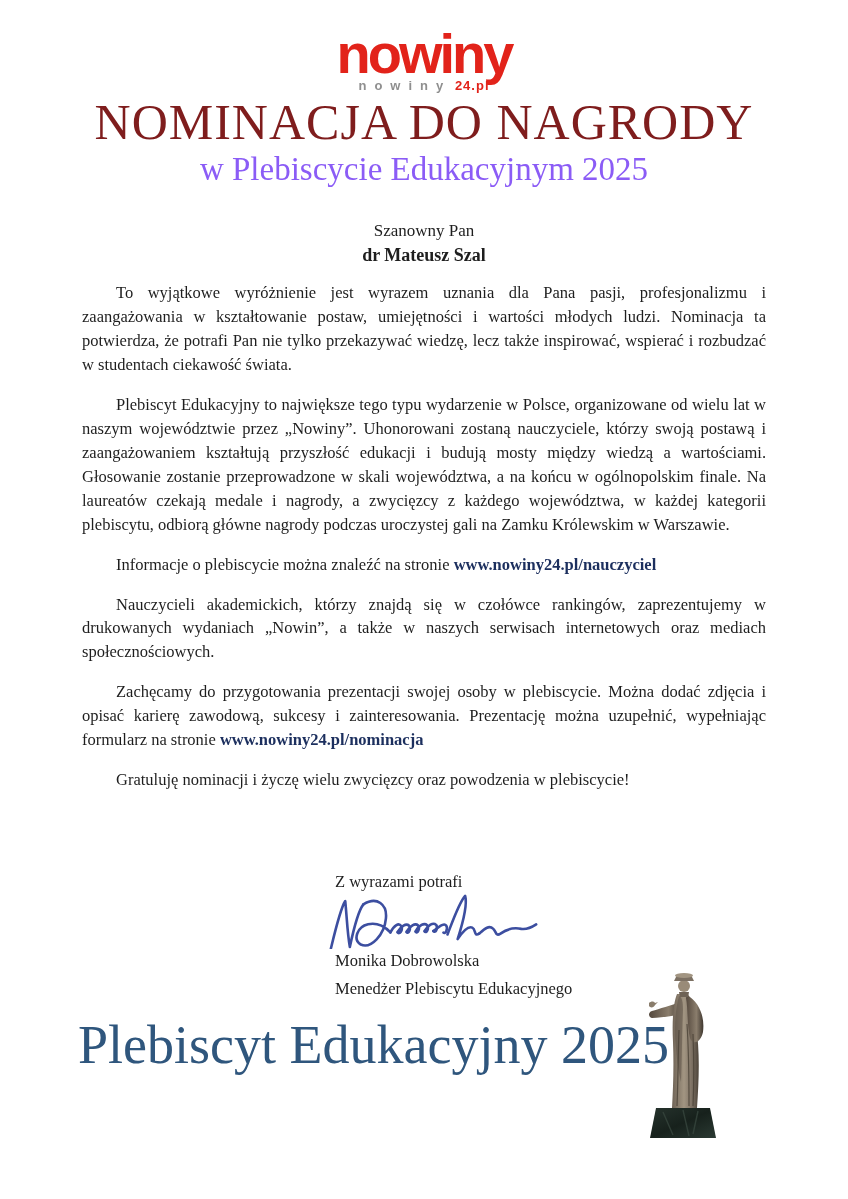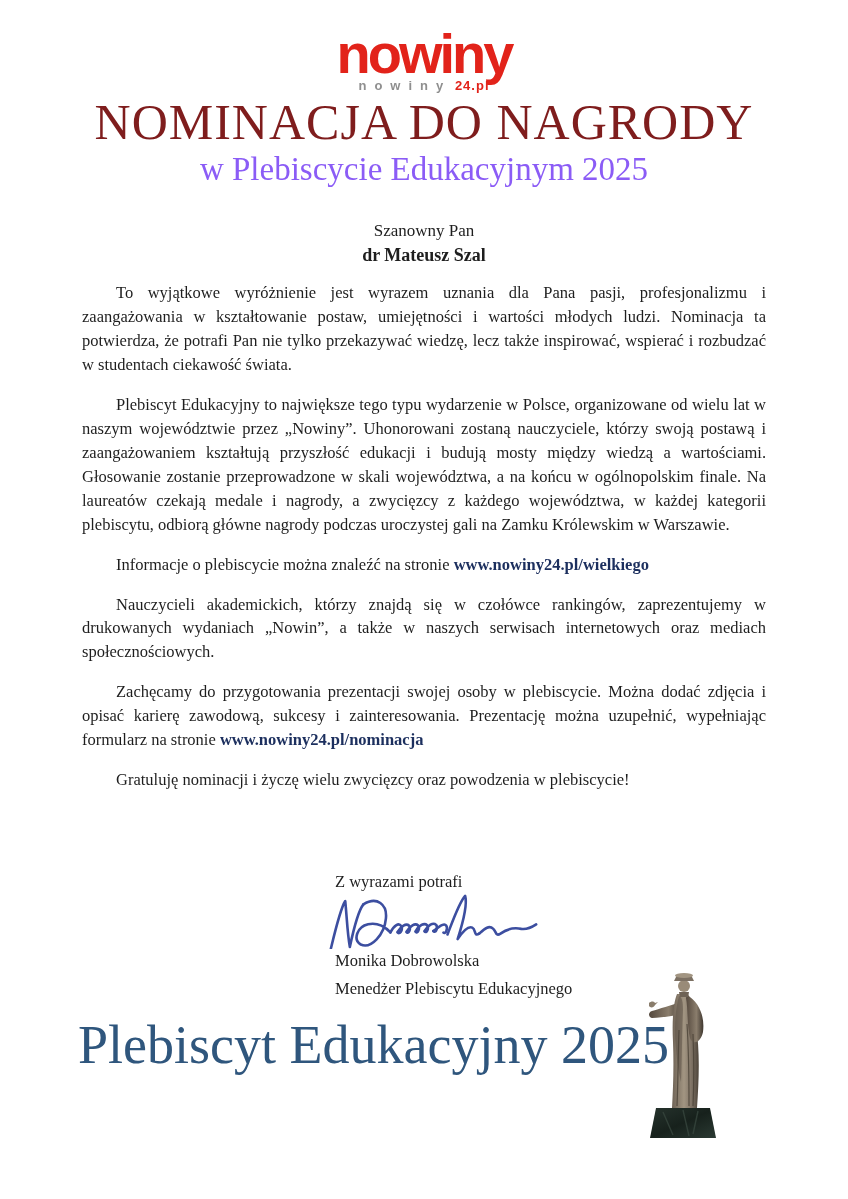--- a/index.html
+++ b/index.html
@@ -77,21 +77,21 @@
 
   <div class="doc-title">NOMINACJA DO NAGRODY</div>
   <div class="doc-subtitle">w Plebiscycie Edukacyjnym 2025</div>
 
   <div class="salutation">Szanowny Pan</div>
   <div class="recipient-name">dr Mateusz Szal</div>
 
   <div class="letter-body">
     <p>To wyjątkowe wyróżnienie jest wyrazem uznania dla Pana pasji, profesjonalizmu i zaangażowania w kształtowanie postaw, umiejętności i wartości młodych ludzi. Nominacja ta potwierdza, że potrafi Pan nie tylko przekazywać wiedzę, lecz także inspirować, wspierać i rozbudzać w studentach ciekawość świata.</p>
     <p>Plebiscyt Edukacyjny to największe tego typu wydarzenie w Polsce, organizowane od wielu lat w naszym województwie przez „Nowiny”. Uhonorowani zostaną nauczyciele, którzy swoją postawą i zaangażowaniem kształtują przyszłość edukacji i budują mosty między wiedzą a wartościami. Głosowanie zostanie przeprowadzone w skali województwa, a na końcu w ogólnopolskim finale. Na laureatów czekają medale i nagrody, a zwycięzcy z każdego województwa, w każdej kategorii plebiscytu, odbiorą główne nagrody podczas uroczystej gali na Zamku Królewskim w Warszawie.</p>
-    <p><span>Informacje o plebiscycie można znaleźć na stronie </span><a class="doc-link" href="#">www.nowiny24.pl/wielkiego</a></p>
+    <p><span>Informacje o plebiscycie można znaleźć na stronie </span><a class="doc-link" href="#">www.nowiny24.pl/nauczyciel</a></p>
     <p>Nauczycieli akademickich, którzy znajdą się w czołówce rankingów, zaprezentujemy w drukowanych wydaniach „Nowin”, a także w naszych serwisach internetowych oraz mediach społecznościowych.</p>
     <p><span>Zachęcamy do przygotowania prezentacji swojej osoby w plebiscycie. Można dodać zdjęcia i opisać karierę zawodową, sukcesy i zainteresowania. Prezentację można uzupełnić, wypełniając formularz na stronie </span><a class="doc-link" href="#">www.nowiny24.pl/nominacja</a></p>
     <p>Gratuluję nominacji i życzę wielu zwycięzcy oraz powodzenia w plebiscycie!</p>
   </div>
 
   <div class="closing-block">
     <div>Z wyrazami potrafi</div>
     <svg class="sig-svg" width="215" height="56" viewBox="0 0 215 56" aria-hidden="true">
       <g fill="none" stroke="#3c4ea0" stroke-width="2.6" stroke-linecap="round" stroke-linejoin="round" transform="rotate(-2 107 28)">
         <path d="M5 52 C10 34 16 12 21 5 C22 20 22 38 24 51 C28 35 33 16 39 9"></path>

